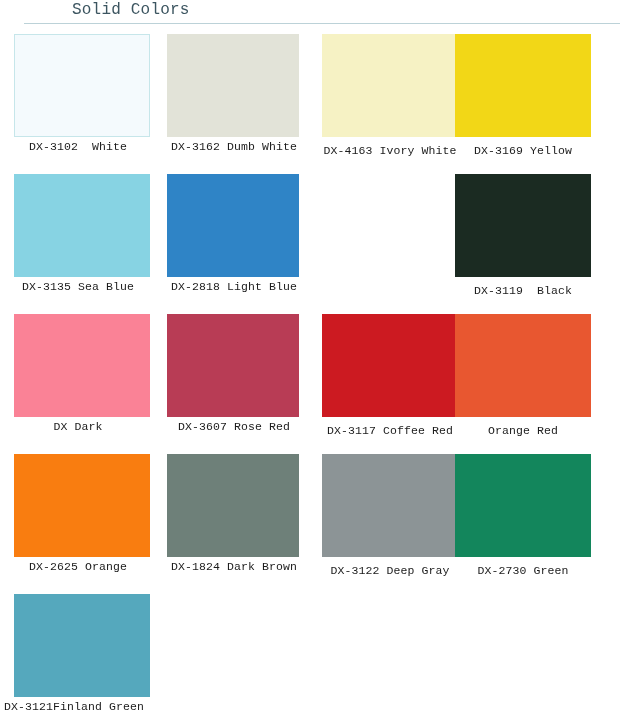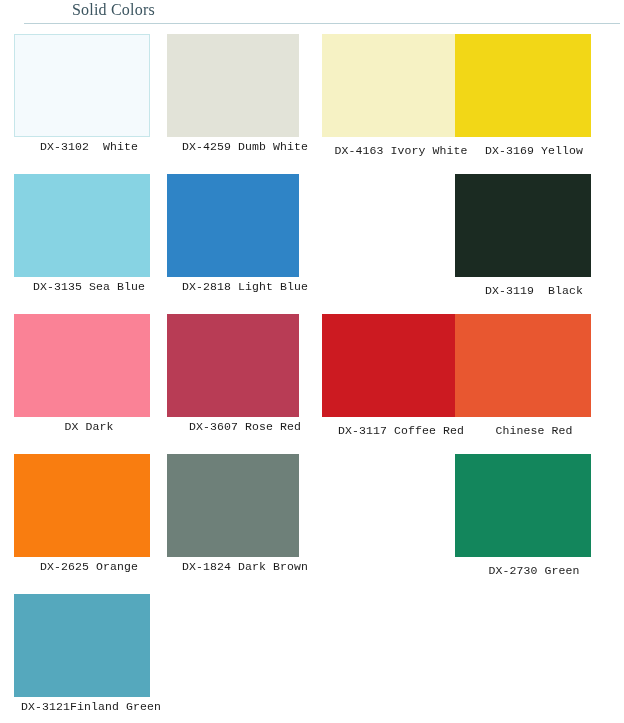--- a/index.html
+++ b/index.html
@@ -21,21 +21,21 @@
     position: absolute;
     left: 0;
     top: 0;
     width: 624px;
     height: 28px;
   }
   #header-title {
     position: absolute;
     left: 72px;
     top: 1px;
-    font-family: Liberation Serif, serif;
+    font-family: Liberation Mono, monospace;
     font-size: 16px;
     font-weight: 400;
     letter-spacing: 0.2px;
     color: #3c5560;
     white-space: nowrap;
   }
   #header-rule {
     position: absolute;
     left: 24px;
     top: 23px;
@@ -89,42 +89,41 @@
     left: 0;
     top: 112px;
     width: 156px;
     text-align: center;
     font-family: "Liberation Mono", "DejaVu Sans Mono", monospace;
     font-size: 11.5px;
     line-height: 14px;
     color: #1b1b1b;
     white-space: pre;
     letter-spacing: 0.1px;
-    margin-left: 11px;
   }
   .swatch-label.shift-dn  { top: 116px; }
-  .swatch-label.align-left { text-align: left; padding-left: 10px; }
+  .swatch-label.align-left { text-align: left; padding-left: 4px; }
 </style>
 </head>
 <body>
 
 <div id="page-header">
   <div id="header-title">Solid Colors</div>
   <div id="header-rule"></div>
 </div>
 
 <div id="swatch-grid">
     <div class="swatch-row">
       <div class="swatch-cell col0">
         <div class="swatch-chip bordered" style="background: rgb(244, 250, 253);"></div>
         <div class="swatch-label">DX-3102  White</div>
       </div>
       <div class="swatch-cell col1">
         <div class="swatch-chip" style="background: rgb(226, 227, 216);"></div>
-        <div class="swatch-label">DX-4259 Dumb White</div>
+        <div class="swatch-label">DX-3162 Dumb White</div>
       </div>
       <div class="swatch-cell col2">
         <div class="swatch-chip" style="background: rgb(246, 242, 196);"></div>
         <div class="swatch-label shift-dn">DX-4163 Ivory White</div>
       </div>
       <div class="swatch-cell col3">
         <div class="swatch-chip" style="background: rgb(242, 215, 23);"></div>
         <div class="swatch-label shift-dn">DX-3169 Yellow</div>
       </div>
     </div>
@@ -150,31 +149,35 @@
       <div class="swatch-cell col1">
         <div class="swatch-chip" style="background: rgb(184, 60, 85);"></div>
         <div class="swatch-label">DX-3607 Rose Red</div>
       </div>
       <div class="swatch-cell col2">
         <div class="swatch-chip" style="background: rgb(204, 26, 33);"></div>
         <div class="swatch-label shift-dn">DX-3117 Coffee Red</div>
       </div>
       <div class="swatch-cell col3">
         <div class="swatch-chip" style="background: rgb(232, 87, 48);"></div>
-        <div class="swatch-label shift-dn">Chinese Red</div>
+        <div class="swatch-label shift-dn">Orange Red</div>
       </div>
     </div>
     <div class="swatch-row">
       <div class="swatch-cell col0">
         <div class="swatch-chip" style="background: rgb(249, 125, 16);"></div>
         <div class="swatch-label">DX-2625 Orange</div>
       </div>
       <div class="swatch-cell col1">
         <div class="swatch-chip" style="background: rgb(110, 128, 121);"></div>
         <div class="swatch-label">DX-1824 Dark Brown</div>
+      </div>
+      <div class="swatch-cell col2">
+        <div class="swatch-chip" style="background: rgb(140, 148, 150);"></div>
+        <div class="swatch-label shift-dn">DX-3122 Deep Gray</div>
       </div>
       <div class="swatch-cell col3">
         <div class="swatch-chip" style="background: rgb(19, 134, 92);"></div>
         <div class="swatch-label shift-dn">DX-2730 Green</div>
       </div>
     </div>
     <div class="swatch-row">
       <div class="swatch-cell col0">
         <div class="swatch-chip" style="background: rgb(85, 168, 189);"></div>
         <div class="swatch-label align-left">DX-3121Finland Green</div>

